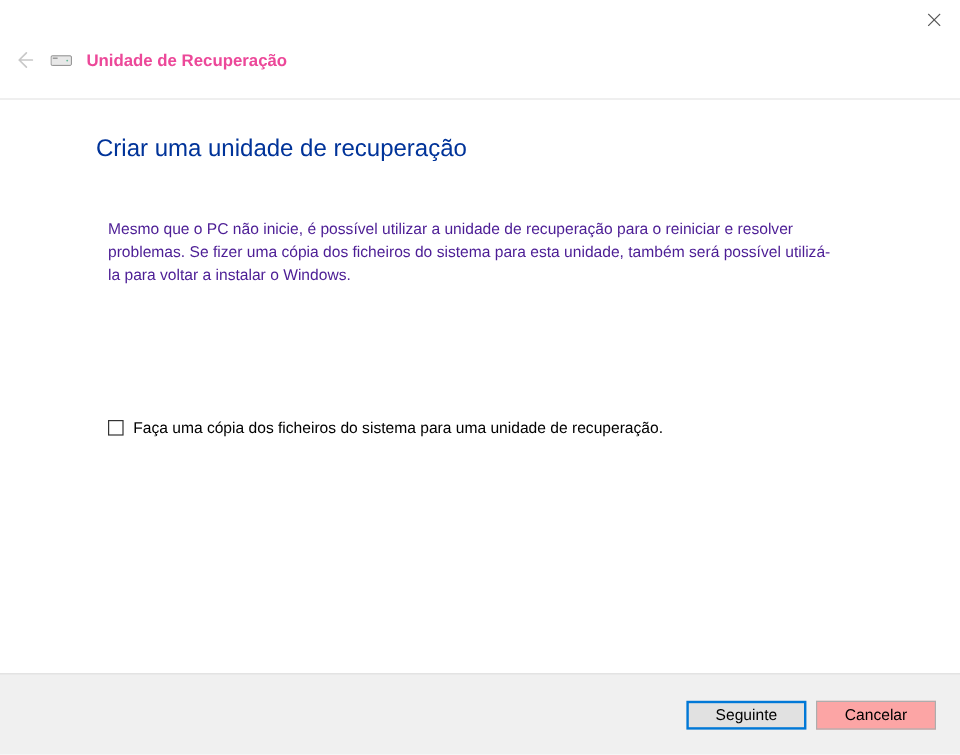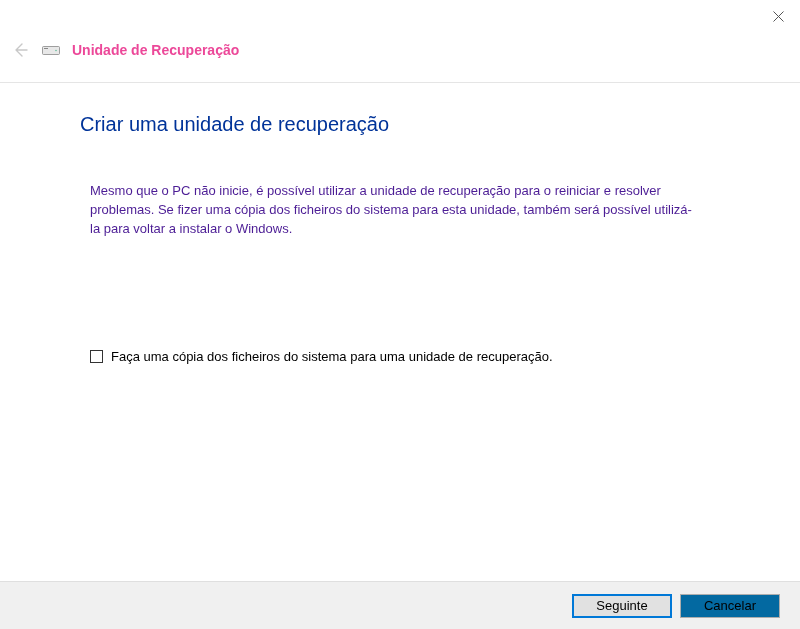--- a/index.html
+++ b/index.html
@@ -97,35 +97,35 @@
     }
     .checkbox-label {
       font-size: 13px;
       color: #000;
     }
     .footer {
       position: absolute;
       bottom: 0;
       left: 0;
       right: 0;
-      height: 48px;
+      height: 68px;
       background: #f0f0f0;
       border-top: 1px solid #dfdfdf;
       display: flex;
       justify-content: flex-end;
       align-items: center;
       gap: 8px;
       padding-right: 20px;
     }
     .btn {
       min-width: 100px;
       height: 24px;
       font-size: 13px;
       font-family: inherit;
-      background: #0369a1;
+      background: #fca5a5;
       border: 1px solid #adadad;
       cursor: pointer;
       padding: 0 20px;
     }
     .btn.primary {
       border: 2px solid #0078d7;
       background: #e1e1e1;
     }
   </style>
 </head>

